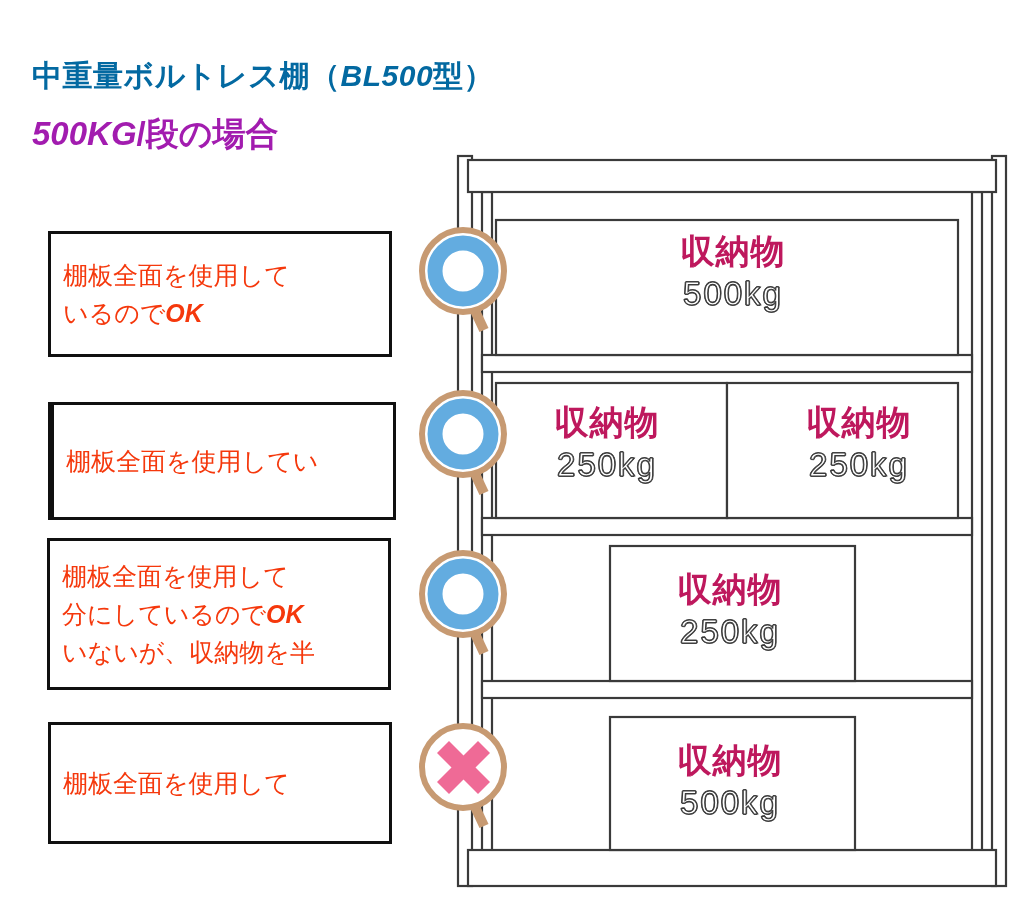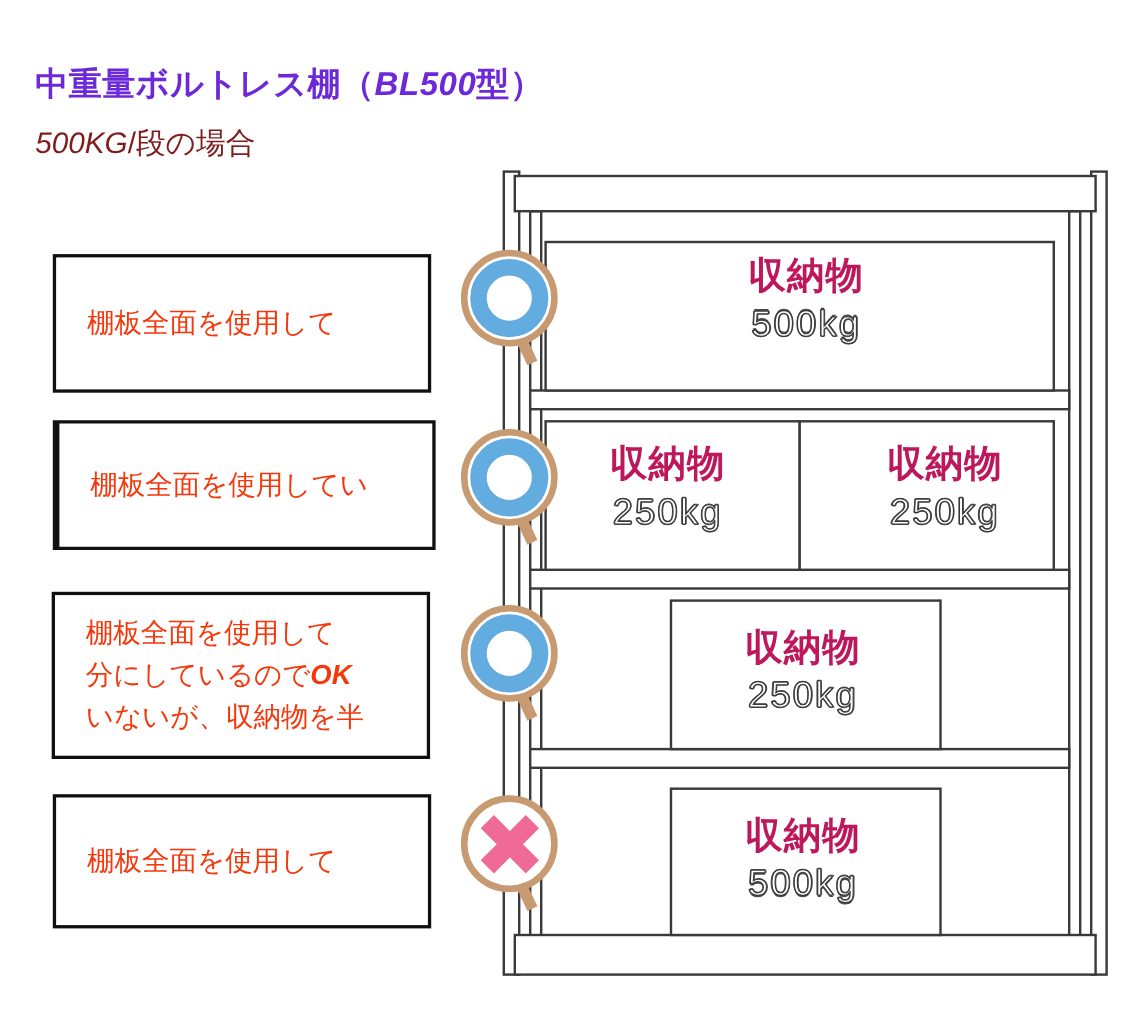--- a/index.html
+++ b/index.html
@@ -22,69 +22,69 @@
   }
 
   
   .title-main {
     position: absolute;
     left: 32px;
     top: 56px;
     font-size: 30px;
     font-weight: 700;
     letter-spacing: 0.5px;
-    color: #6d28d9;
+    color: #0369a1;
     white-space: nowrap;
   }
   .title-main .it {
     font-style: italic;
     font-weight: 700;
   }
   .title-sub {
     position: absolute;
     left: 32px;
     top: 112px;
-    font-size: 27px;
-    font-weight: 400;
+    font-size: 33px;
+    font-weight: 700;
     font-style: italic;
-    color: #7f1d1d;
+    color: #a21caf;
     white-space: nowrap;
   }
   .title-sub .nonit {
     font-style: normal;
   }
 
   
   .callout {
     position: absolute;
     box-sizing: border-box;
     background: #ffffff;
     border: 3px solid #101010;
     display: flex;
     flex-direction: column;
     justify-content: center;
-    padding: 6px 14px 6px 28px;
+    padding: 6px 14px 6px 12px;
   }
   .callout.thick-left {
     border-left-width: 6px;
   }
   .callout .line {
     color: #f5380c;
     font-size: 25px;
     font-weight: 500;
     line-height: 1.52;
     white-space: nowrap;
   }
   .callout .line .verdict {
     font-style: italic;
     font-weight: 700;
   }
 
   #callout-1 { left: 48px;  top: 231px; width: 344px; height: 126px; }
-  #callout-2 { left: 48px;  top: 382px; width: 348px; height: 118px; }
+  #callout-2 { left: 48px;  top: 402px; width: 348px; height: 118px; }
   #callout-3 { left: 47px;  top: 538px; width: 344px; height: 152px; }
   #callout-4 { left: 48px;  top: 722px; width: 344px; height: 122px; }
 
   
   #rack {
     position: absolute;
     left: 440px;
     top: 150px;
     width: 584px;
     height: 748px;
@@ -146,20 +146,23 @@
   </div>
 
   <div class="title-sub">
     <span>500KG</span><span class="nonit">/段の場合</span>
   </div>
 
   <div class="callout" id="callout-1">
     <div class="line">
       <span>棚板全面を使用して</span>
     </div>
+    <div class="line">
+      <span>いるので</span><span class="verdict">OK</span>
+    </div>
   </div>
 
   <div class="callout thick-left" id="callout-2">
     <div class="line">
       <span>棚板全面を使用してい</span>
     </div>
   </div>
 
   <div class="callout" id="callout-3">
     <div class="line">

